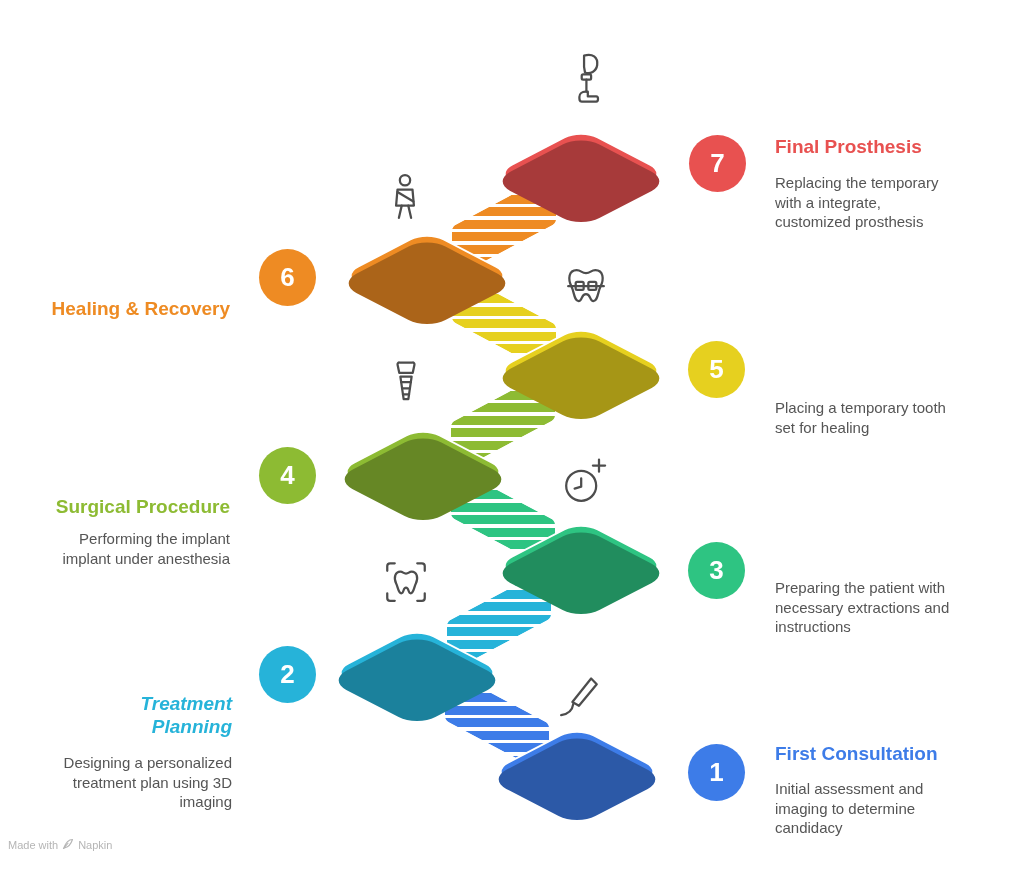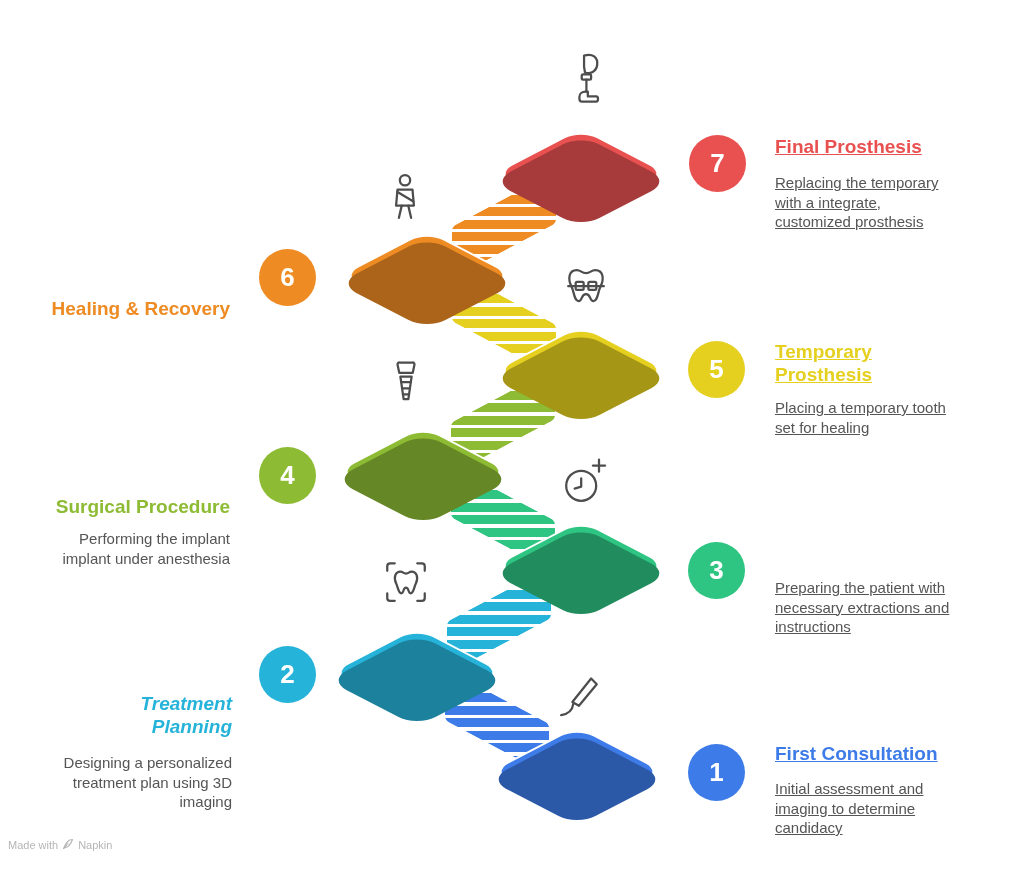--- a/index.html
+++ b/index.html
@@ -49,21 +49,21 @@
   .b2 { left:259px; top:646px; }
   .b3 { left:688px; top:542px; }
   .b4 { left:259px; top:447px; }
   .b5 { left:688px; top:341px; }
   .b6 { left:259px; top:249px; }
   .b7 { left:689px; top:135px; }
 
   
   .title { position:absolute; font-size:19px; font-weight:700; line-height:1.22; color:var(--c); z-index:3; }
   .desc  { position:absolute; font-size:15px; color:#555; line-height:1.3; z-index:3; }
-  .right-col { text-align:left;text-decoration:underline; }
+  .right-col { text-align:left; }
   .left-col  { text-align:right;margin-top:47px; }
   .t1 { left:775px; top:742px; width:230px; }
   .d1 { left:775px; top:779px; width:170px; }
   .t2 { left:112px; top:645px; width:120px;font-style:italic; }
   .d2 { left:32px;  top:706px; width:200px; }
   .t3 { left:775px; top:544px; width:230px; }
   .d3 { left:775px; top:578px; width:195px; }
   .t4 { left:30px;  top:448px; width:200px; }
   .d4 { left:30px;  top:482px; width:200px; }
   .t5 { left:775px; top:340px; width:130px; }
@@ -174,21 +174,20 @@
   <div class="desc d2 left-col">Designing a personalized treatment plan using 3D imaging</div>
 
   <div class="badge b3" style="--c: #2ec482;">3</div>
   <div class="desc d3 right-col">Preparing the patient with necessary extractions and instructions</div>
 
   <div class="badge b4" style="--c: #8dbb33;">4</div>
   <div class="title t4 left-col" style="--c: #8dbb33;">Surgical Procedure</div>
   <div class="desc d4 left-col">Performing the implant implant under anesthesia</div>
 
   <div class="badge b5" style="--c: #e6d01f;">5</div>
-  <div class="title t5 right-col" style="--c: #e6d01f;">Temporary Prosthesis</div>
   <div class="desc d5 right-col">Placing a temporary tooth set for healing</div>
 
   <div class="badge b6" style="--c: #ee8b23;">6</div>
   <div class="title t6 left-col" style="--c: #ee8b23;">Healing &amp; Recovery</div>
 
   <div class="badge b7" style="--c: #e85150;">7</div>
   <div class="title t7 right-col" style="--c: #e85150;">Final Prosthesis</div>
   <div class="desc d7 right-col">Replacing the temporary with a integrate, customized prosthesis</div>
 
   <div class="watermark">

